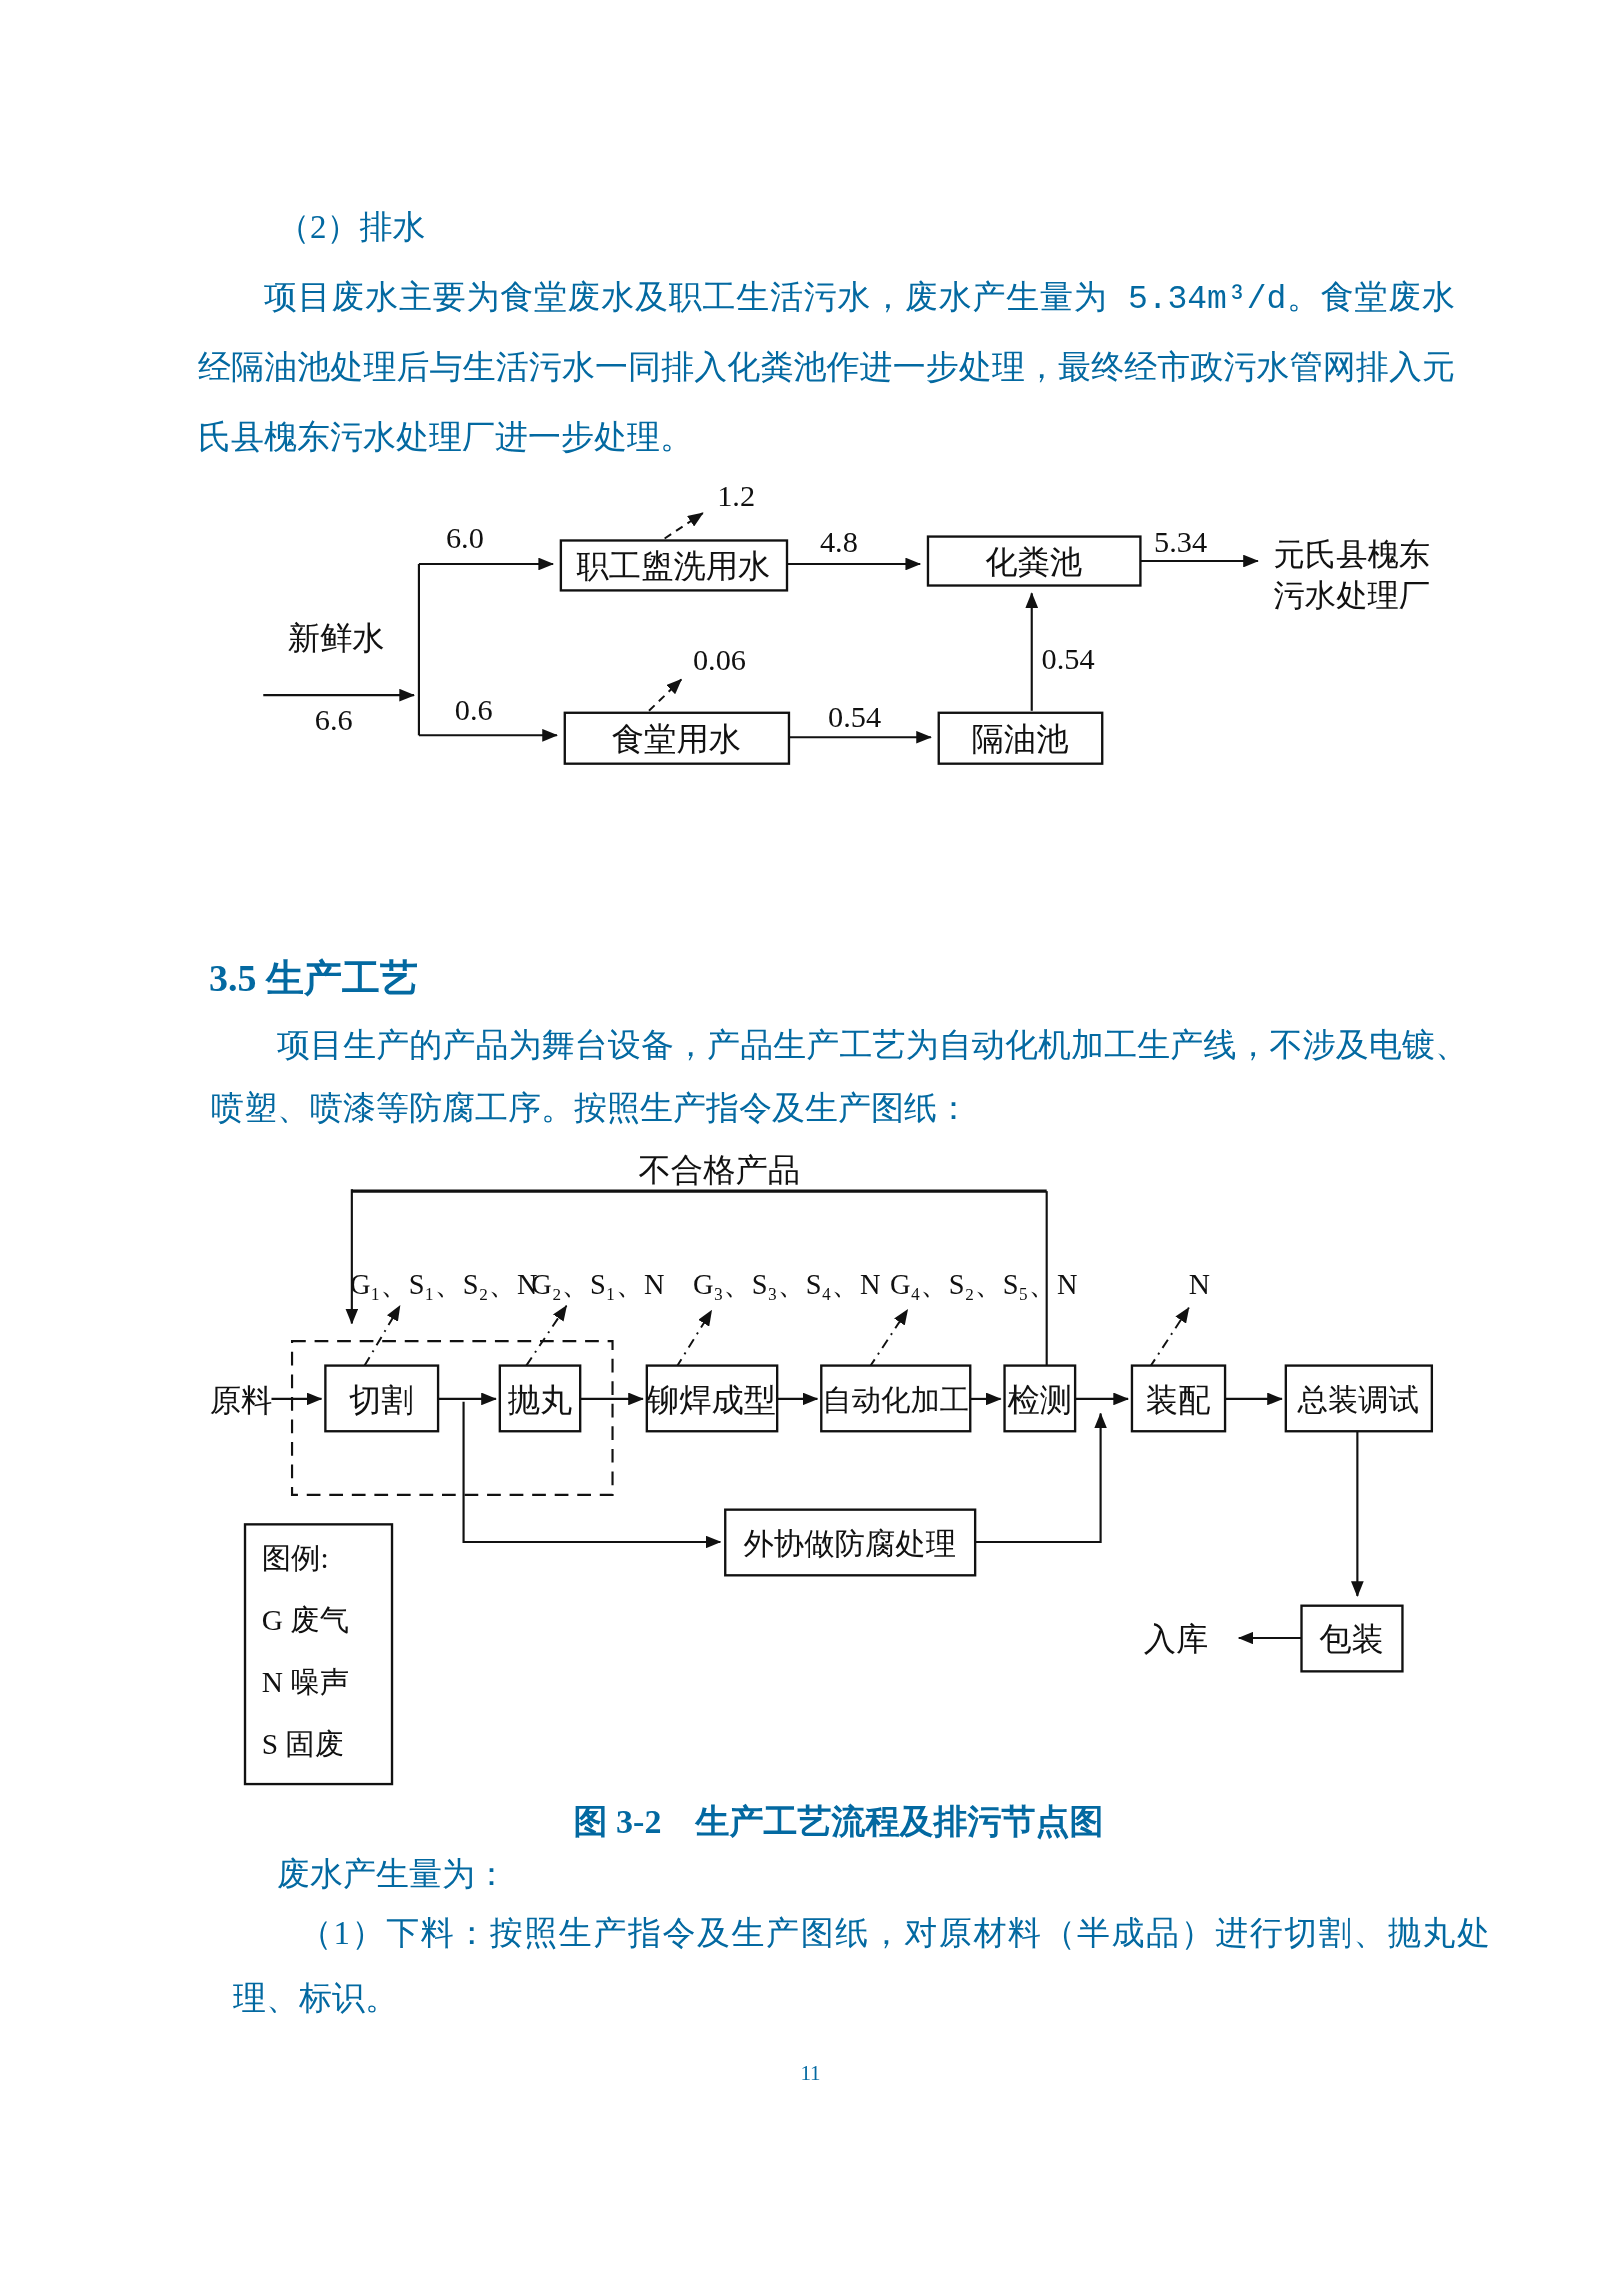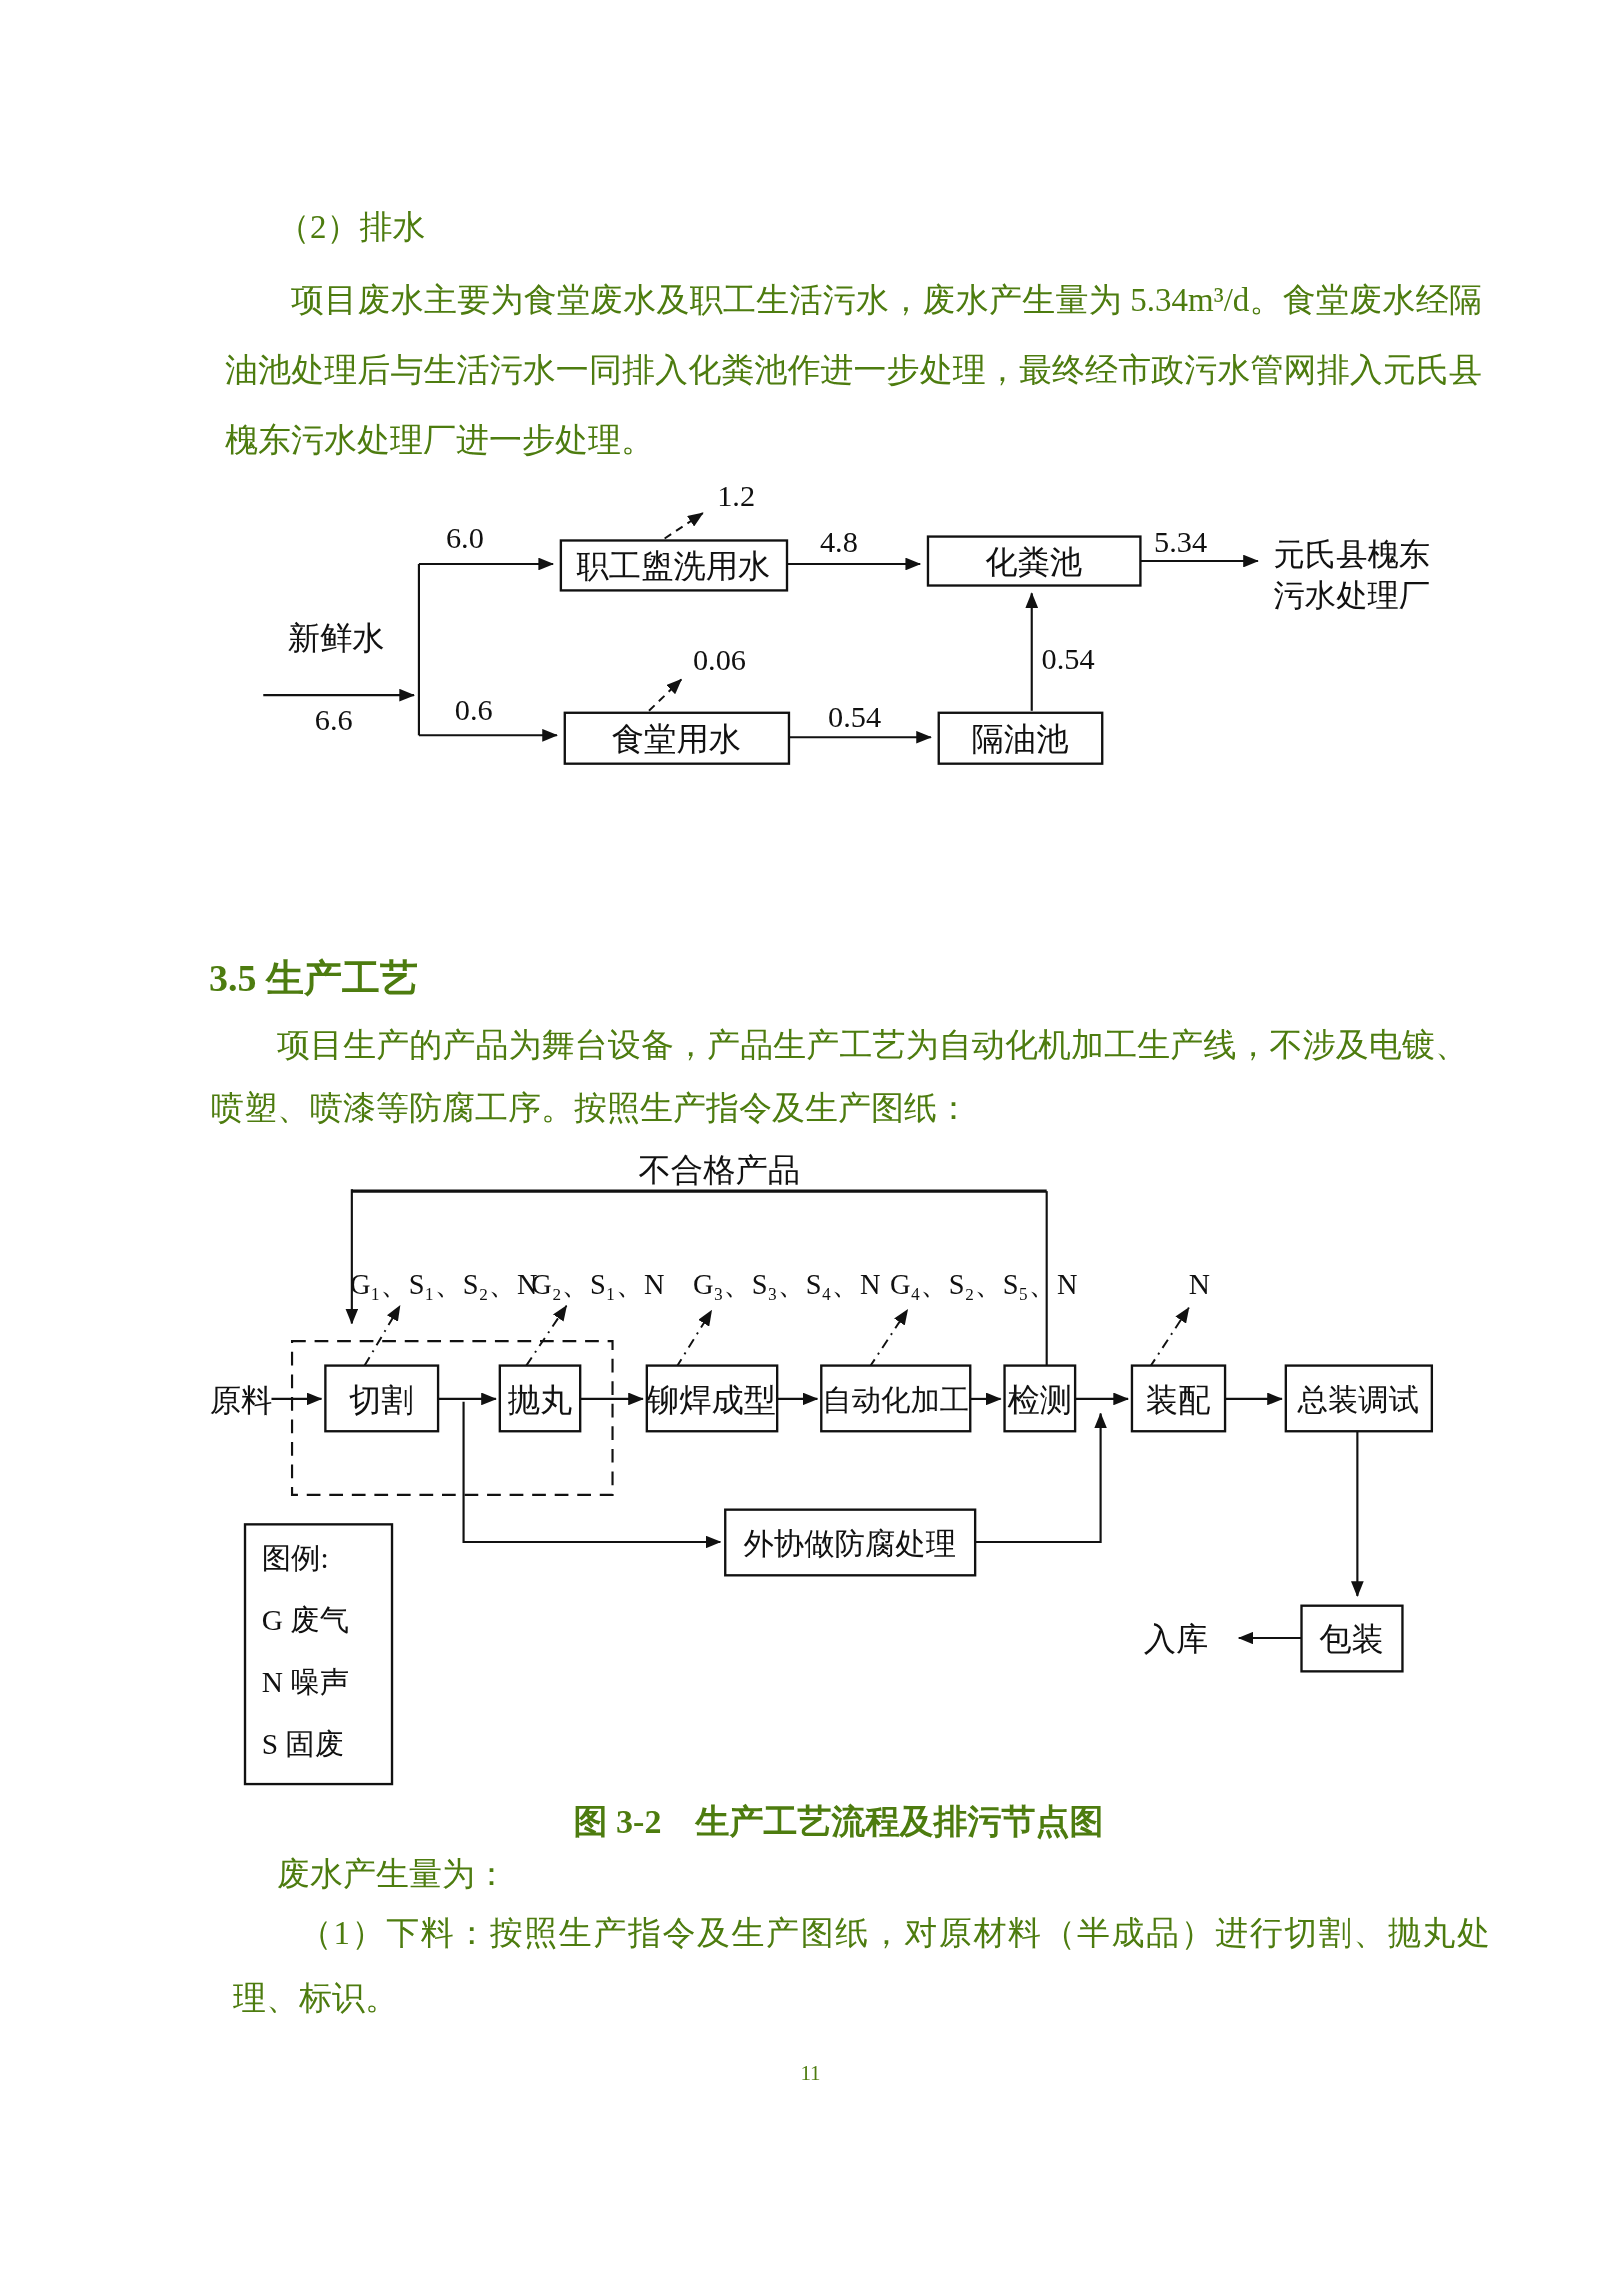--- a/index.html
+++ b/index.html
@@ -2,21 +2,21 @@
 <html><head>
 <meta charset="utf-8">
 <style>
   html,body{margin:0;padding:0;background:#888;}
   .page{
     position:relative;
     width:1621px;height:2293px;
     margin:0 auto;
     background:#ffffff;
     font-family:"Liberation Serif","DejaVu Serif",serif;
-    color:#4d7c0f;
+    color:#0369a1;
     overflow:hidden;
   }
   .tblock{position:absolute;font-size:33px;line-height:70px;text-align:justify;}
   .indent{text-indent:2em;}
   .heading{position:absolute;font-weight:bold;font-size:38px;line-height:43px;}
   .figcap{position:absolute;left:211px;width:1255px;text-align:center;font-weight:bold;font-size:34px;line-height:39px;}
   .pagenum{position:absolute;left:0;width:1621px;text-align:center;font-size:21px;}
   svg{position:absolute;left:0;}
   svg text{font-family:"Liberation Serif","DejaVu Serif","DejaVu Sans",serif;fill:#111;}
   .boxlbl{font-size:33px;}
@@ -31,21 +31,21 @@
   .dashl{stroke-dasharray:8 6;stroke-width:2;}
   .dashdot{stroke-dasharray:10 6 2 6;stroke-width:2;}
   .dashrect{fill:none;stroke:#111;stroke-width:2.2;stroke-dasharray:14 9;}
 </style>
 </head>
 <body>
 
 <div class="page">
 
   <div class="tblock" style="left:277px;top:192px;width:1186px;">（2）排水</div>
-  <div class="tblock indent" style="left:225px;top:265px;width:1257px;">项目废水主要为食堂废水及职工生活污水，废水产生量为 5.34m³/d。食堂废水经隔油池处理后与生活污水一同排入化粪池作进一步处理，最终经市政污水管网排入元氏县槐东污水处理厂进一步处理。</div>
+  <div class="tblock indent" style="left:198px;top:265px;width:1257px;font-family:Liberation Mono, monospace;">项目废水主要为食堂废水及职工生活污水，废水产生量为 5.34m³/d。食堂废水经隔油池处理后与生活污水一同排入化粪池作进一步处理，最终经市政污水管网排入元氏县槐东污水处理厂进一步处理。</div>
 
   <svg style="top:470px;" width="1621" height="372" viewBox="0 480 1654 380">
     <defs>
       <marker id="ah1" viewBox="0 0 16 13" refX="15" refY="6.5" markerWidth="16" markerHeight="13" markerUnits="userSpaceOnUse" orient="auto-start-reverse">
         <path d="M0,0 L16,6.5 L0,13 Z" fill="#111"></path>
       </marker>
     </defs>
 
     <path class="cline" d="M268,710 H422" marker-end="url(#ah1)"></path>
     <path class="cline" d="M427,576 V751"></path>

